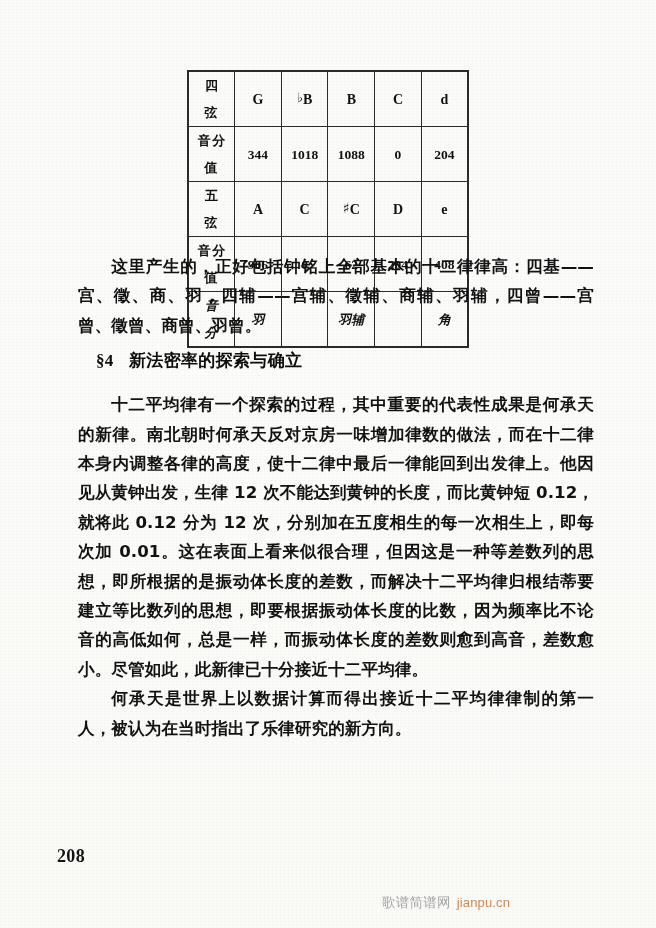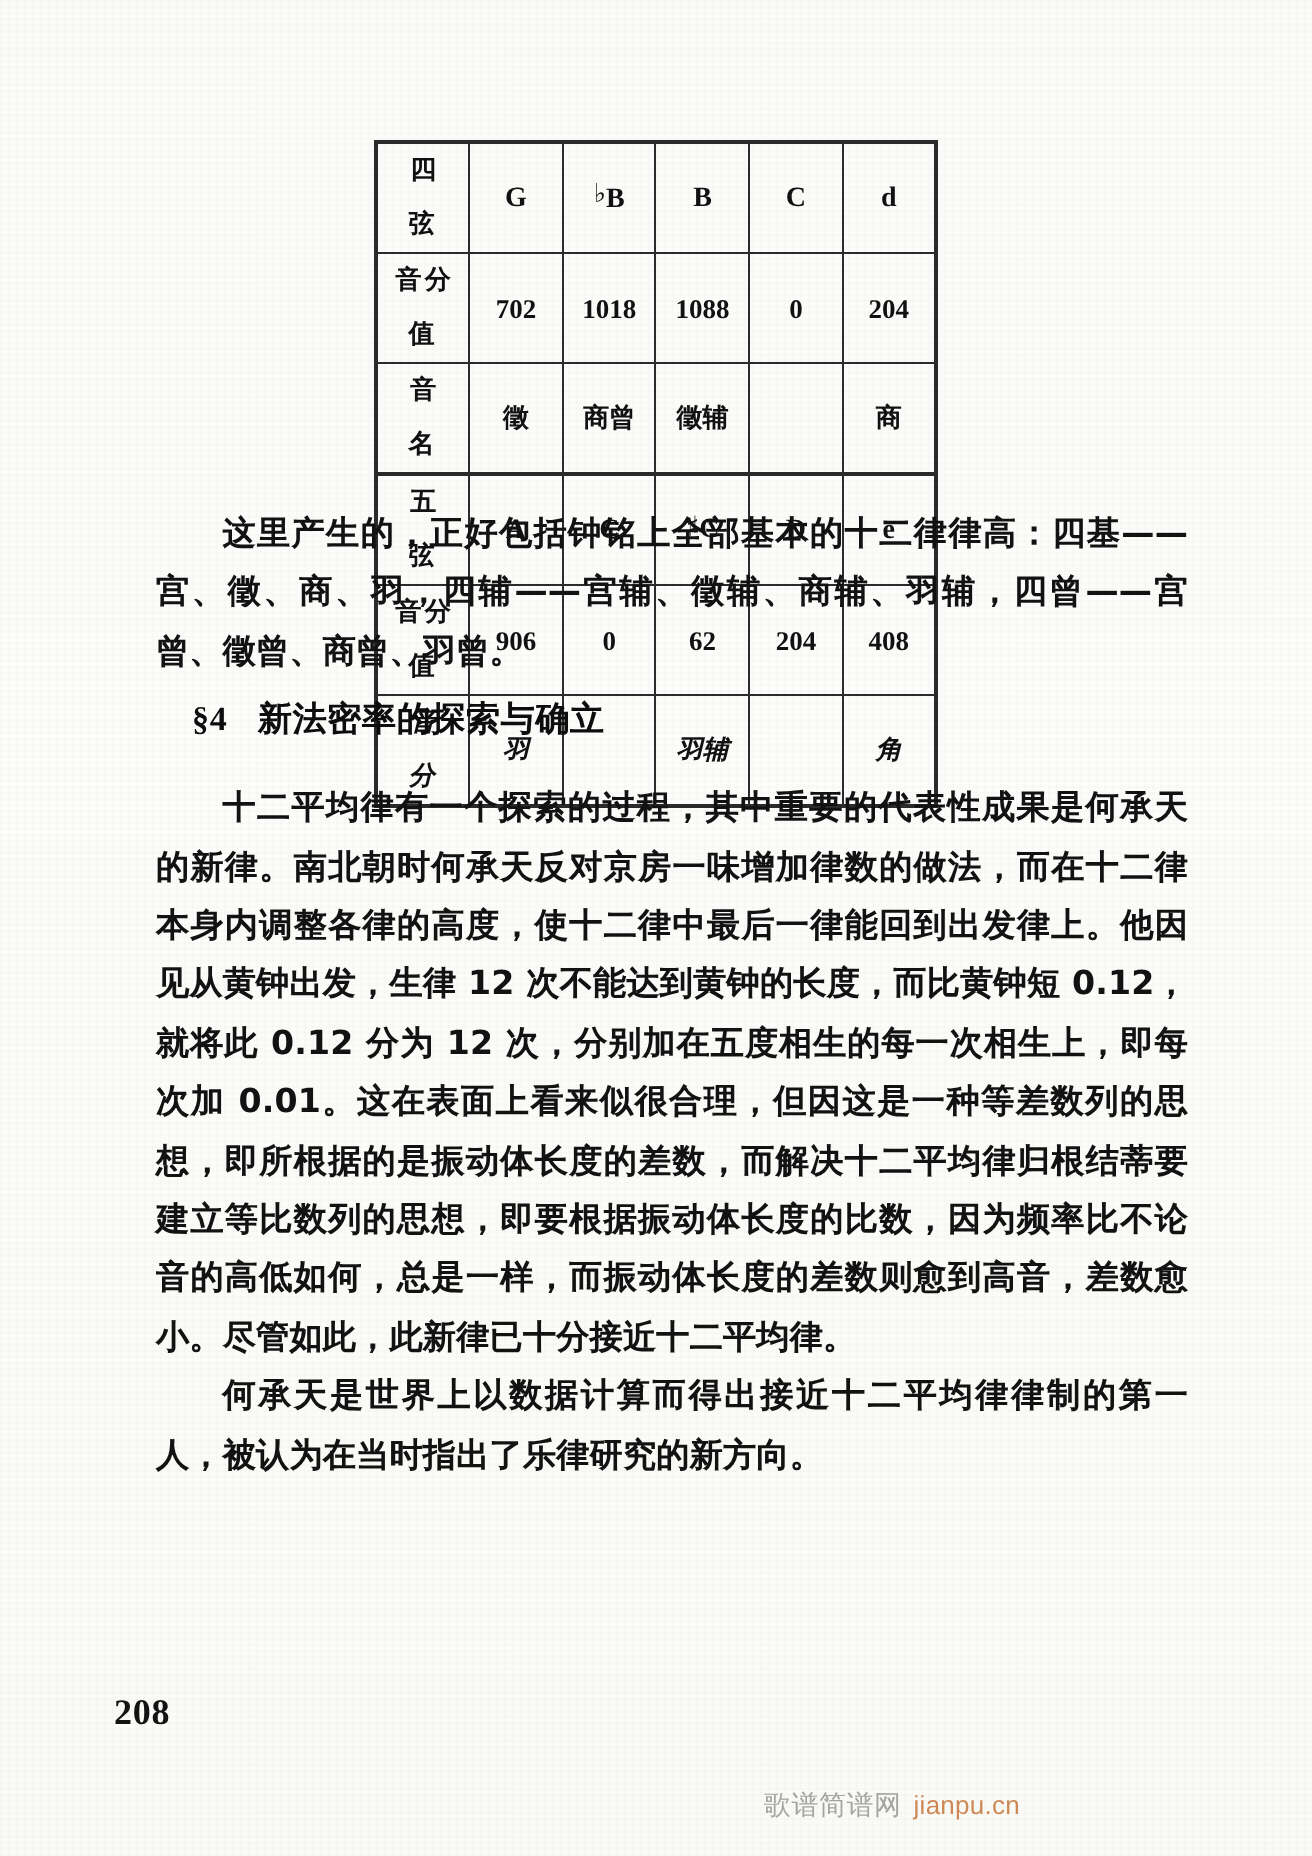--- a/index.html
+++ b/index.html
@@ -182,33 +182,25 @@
         <tr>
           <td>四　弦</td>
           <td class="note"><span>G</span></td>
           <td class="note"><span class="acc">♭</span><span>B</span></td>
           <td class="note"><span>B</span></td>
           <td class="note"><span>C</span></td>
           <td class="note"><span>d</span></td>
         </tr>
         <tr>
           <td>音分值</td>
-          <td class="num">702</td>
+          <td class="num">344</td>
           <td class="num">1018</td>
           <td class="num">1088</td>
           <td class="num">0</td>
           <td class="num">204</td>
-        </tr>
-        <tr class="block-end">
-          <td>音　名</td>
-          <td class="cjk">徵</td>
-          <td class="cjk">商曾</td>
-          <td class="cjk">徵辅</td>
-          <td class="cjk"></td>
-          <td class="cjk">商</td>
         </tr>
         <tr>
           <td>五　弦</td>
           <td class="note"><span>A</span></td>
           <td class="note"><span>C</span></td>
           <td class="note"><span class="acc sharp">♯</span><span>C</span></td>
           <td class="note"><span>D</span></td>
           <td class="note"><span>e</span></td>
         </tr>
         <tr>

